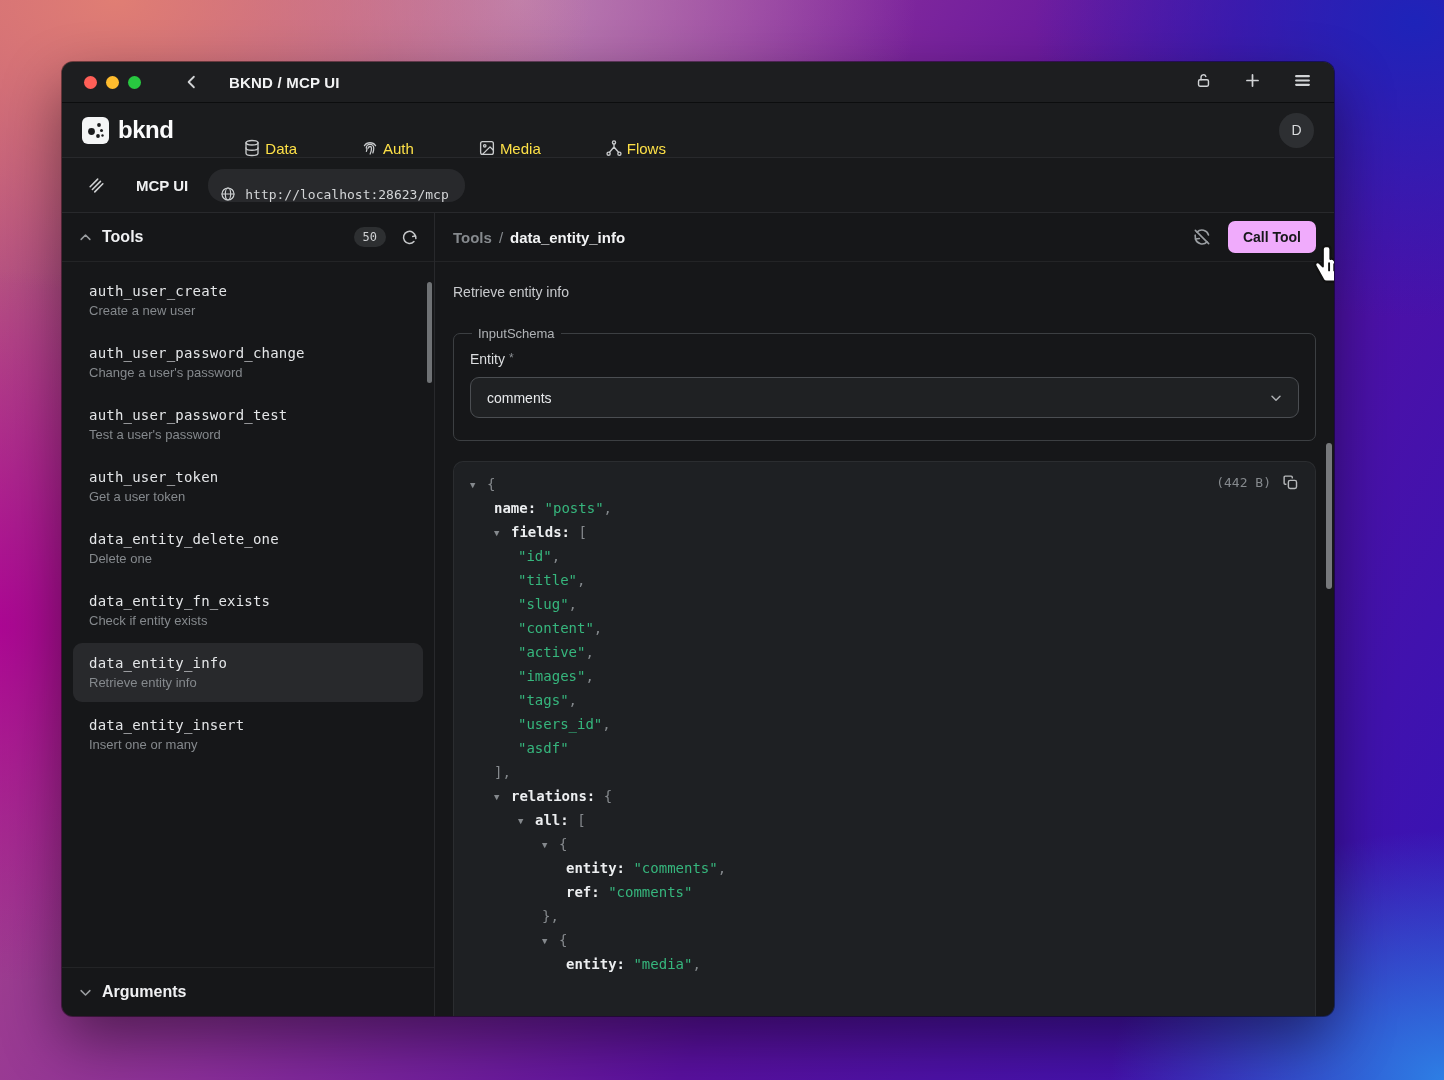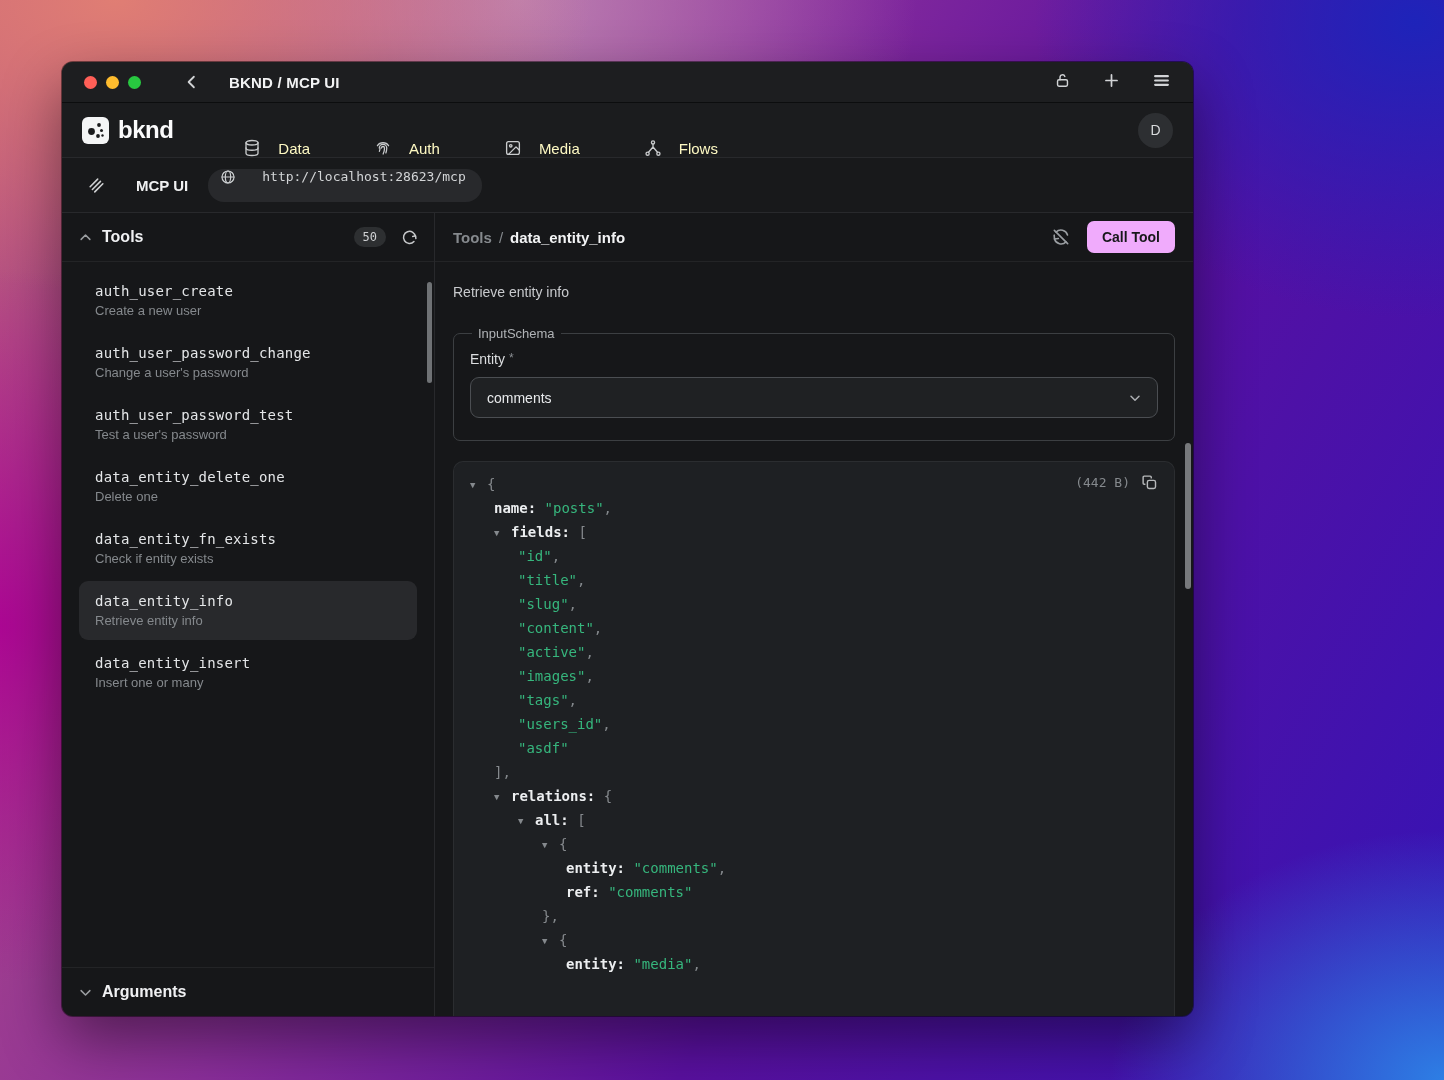--- a/index.html
+++ b/index.html
@@ -11,60 +11,60 @@
       radial-gradient(50% 55% at 36% 0%, rgba(198,150,188,.75) 0%, rgba(198,150,188,0) 55%),
       radial-gradient(48% 50% at 98% 2%, rgba(28,36,186,.97) 0%, rgba(28,36,186,0) 55%),
       radial-gradient(42% 42% at 100% 100%, rgba(45,130,230,.97) 0%, rgba(45,130,230,0) 55%),
       radial-gradient(60% 55% at 0% 58%, rgba(172,2,148,.92) 0%, rgba(172,2,148,0) 60%),
       linear-gradient(118deg, #c05a7c 0%, #8c2f9b 38%, #5a10a0 62%, #3413b5 100%);
     position:relative;
   }
   .mono { font-family:"DejaVu Sans Mono", monospace; }
 
   .window{
-    position:absolute; left:62px; top:62px; width:1131px; height:954px;
+    position:absolute; left:62px; top:62px; width:1272px; height:954px;
     background:#161719; border-radius:11px; overflow:hidden;
     box-shadow:0 0 0 1px rgba(0,0,0,.45), 0 24px 60px rgba(0,0,0,.45), inset 0 1px 0 rgba(255,255,255,.18);
     display:flex; flex-direction:column;
   }
 
   
   .titlebar{ height:41px; flex:0 0 41px; background:#1d1e20; display:flex; align-items:center; padding:0 22px; border-bottom:1px solid #0c0d0e; }
   .lights{ display:flex; gap:9px; }
   .light{ width:13px; height:13px; border-radius:50%; }
   .light.red{ background:#ff5f57; } .light.yellow{ background:#febc2e; } .light.green{ background:#28c840; }
   .back-btn{ margin-left:42px; color:#cfd1d3; display:flex; align-items:center; }
   .tb-title{ margin-left:28px; color:#f2f3f4; font-size:15px; font-weight:700; letter-spacing:.2px; }
   .tb-right{ margin-left:auto; display:flex; align-items:center; gap:31px; color:#d2d4d6; }
 
   
   .navbar{ height:55px; flex:0 0 55px; background:#1b1c1e; display:flex; align-items:center; padding:0 20px; border-bottom:1px solid #28292c; }
   .brand{ display:flex; align-items:center; gap:9px; }
   .brand-tile{ width:27px; height:27px; background:#f4f5f6; border-radius:6px; display:flex; align-items:center; justify-content:center; }
   .brand-name{ color:#fbfbfc; font-size:24px; font-weight:800; letter-spacing:-.5px; }
   .nav-items{ display:flex; align-items:center; gap:64px; margin-left:70px; }
-  .nav-item{ display:flex; align-items:center; gap:17px; color:#fef9c3; font-size:15px; cursor:default;margin-top:36px; }
+  .nav-item{ display:flex; align-items:center; gap:4px; color:#fde047; font-size:15px; cursor:default;margin-top:36px; }
   .nav-item svg{ color:#c9cbcd; }
   .avatar{ margin-left:auto; width:35px; height:35px; border-radius:50%; background:#2d2f32; color:#d8dadc; font-size:14px; display:flex; align-items:center; justify-content:center; }
 
   
   .mcpbar{ height:55px; flex:0 0 55px; background:#18191b; display:flex; align-items:center; padding:0 25px; border-bottom:1px solid #28292c; }
   .mcp-icon{ color:#cfd1d3; display:flex; }
   .mcp-title{ color:#f0f1f2; font-size:15px; font-weight:700; margin-left:30px; }
-  .url-pill{ margin-left:20px; background:#28292c; border-radius:16px; height:33px; display:flex; align-items:flex-start; gap:26px; padding:0 16px 0 12px; color:#cdd0d2; }
+  .url-pill{ margin-left:20px; background:#28292c; border-radius:16px; height:33px; display:flex; align-items:flex-end; gap:9px; padding:0 16px 0 12px; color:#cdd0d2; }
   .url-text{ font-size:13px; color:#d3d5d7; }
 
   
   .body-row{ flex:1; display:flex; min-height:0; position:relative; }
   .sidebar{ width:373px; flex:0 0 373px; border-right:1px solid #28292c; display:flex; flex-direction:column; position:relative; }
   .side-head{ height:49px; flex:0 0 49px; display:flex; align-items:center; padding:0 16px; border-bottom:1px solid #232426; color:#9b9ea1; }
   .side-head .title{ color:#f0f1f3; font-weight:700; font-size:16px; margin-left:9px; }
   .count-badge{ margin-left:auto; background:#2d2f31; color:#cfd1d3; font-size:12px; padding:3px 9px; border-radius:11px; }
   .refresh-btn{ margin-left:15px; color:#c6c8ca; display:flex; }
-  .tool-list{ flex:1; overflow:hidden; padding:9px 17px 0; }
+  .tool-list{ flex:1; overflow:hidden; padding:9px 11px 0; }
   .tool-item{ padding:12px 16px 12px 16px; border-radius:9px; margin-bottom:3px; cursor:default; }
   .tool-item.selected{ background:#28292c; }
   .tool-name{ font-family:"DejaVu Sans Mono", monospace; font-size:14px; color:#e4e6e8; letter-spacing:.2px; }
   .tool-desc{ font-size:13px; color:#85898d; margin-top:4px; }
   .side-foot{ height:49px; flex:0 0 49px; border-top:1px solid #232426; display:flex; align-items:center; padding:0 16px; color:#9b9ea1; }
   .side-foot .title{ color:#f0f1f3; font-weight:700; font-size:16px; margin-left:9px; }
   .side-scrollthumb{ position:absolute; right:2px; top:69px; width:5px; height:101px; border-radius:3px; background:#6f7275; }
 
   
   .content{ flex:1; display:flex; flex-direction:column; min-width:0; position:relative; }
@@ -234,20 +234,24 @@
             <div class="tool-name">auth_user_create</div>
             <div class="tool-desc">Create a new user</div>
           </div>
           <div class="tool-item">
             <div class="tool-name">auth_user_password_change</div>
             <div class="tool-desc">Change a user's password</div>
           </div>
           <div class="tool-item">
             <div class="tool-name">auth_user_password_test</div>
             <div class="tool-desc">Test a user's password</div>
+          </div>
+          <div class="tool-item">
+            <div class="tool-name">auth_user_token</div>
+            <div class="tool-desc">Get a user token</div>
           </div>
           <div class="tool-item">
             <div class="tool-name">data_entity_delete_one</div>
             <div class="tool-desc">Delete one</div>
           </div>
           <div class="tool-item">
             <div class="tool-name">data_entity_fn_exists</div>
             <div class="tool-desc">Check if entity exists</div>
           </div>
           <div class="tool-item selected">

